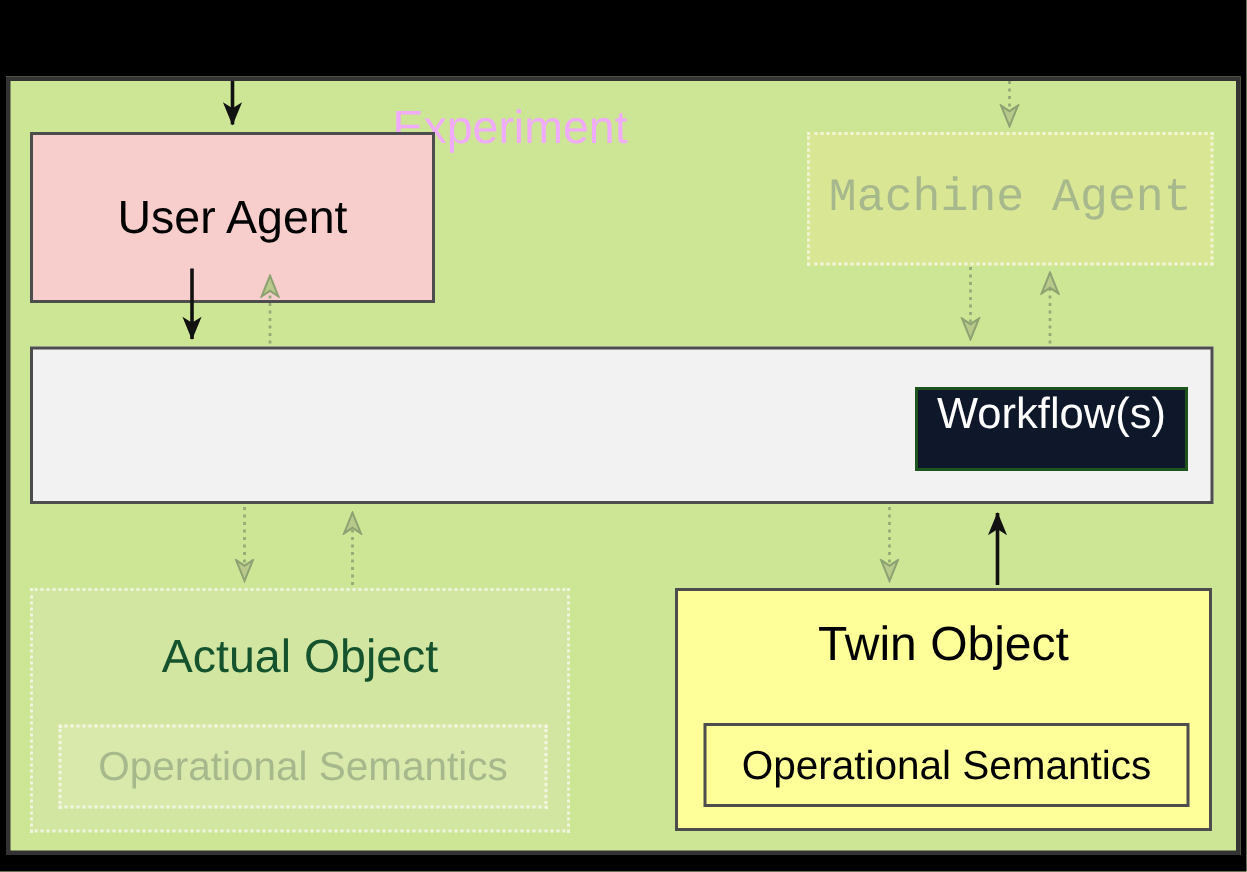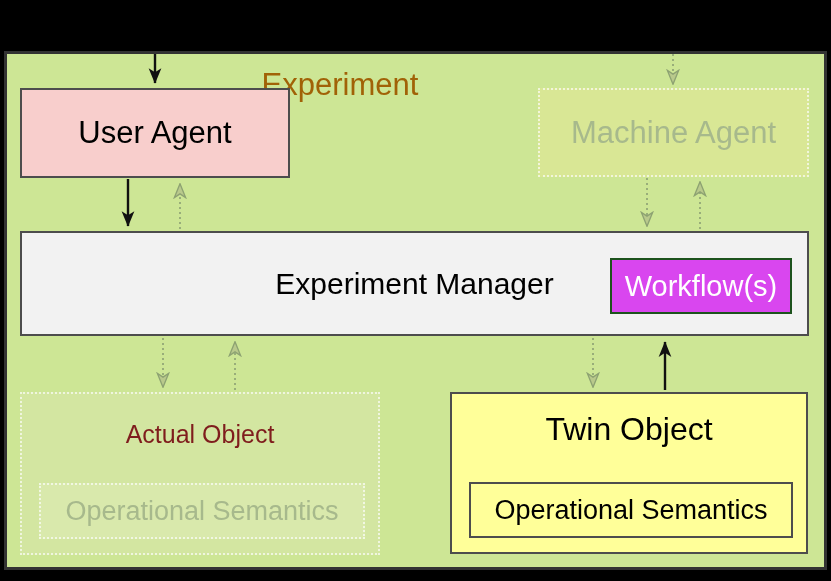--- a/index.html
+++ b/index.html
@@ -10,51 +10,51 @@
   .frame{
     position:absolute;left:4px;top:51px;width:823px;height:519px;
     background:#cde695;border:3px solid #333;box-sizing:border-box;
   }
   .node{
     position:absolute;box-sizing:border-box;display:flex;
     align-items:center;justify-content:center;text-align:center;
   }
   .experiment-title{
     position:absolute;left:4px;top:67px;width:672px;text-align:center;
-    font-size:31px;color:#a16207;
+    font-size:31px;color:#f0abfc;
   }
   .user-agent{
-    left:20px;top:88px;width:270px;height:90px;
+    left:20px;top:88px;width:270px;height:114px;
     background:#f8cecc;border:2px solid #4d4d4d;font-size:31px;color:#000;
   }
   .machine-agent{
     left:538px;top:88px;width:271px;height:89px;
     background:#d9e795;border:2px dotted rgba(255,255,255,0.65);
-    font-size:31px;color:#a7b98c;
+    font-size:31px;color:#a7b98c;font-family:Liberation Mono, monospace;
   }
   .manager{
     left:20px;top:231px;width:789px;height:105px;
     background:#f2f2f2;border:2px solid #4d4d4d;
   }
   .manager-text{
     font-size:30px;line-height:38px;color:#000;text-align:center;
   }
   .workflow{
     position:absolute;left:588px;top:25px;width:182px;height:56px;
-    background:#d946ef;border:2px solid #1d531d;box-sizing:border-box;
-    display:flex;align-items:center;justify-content:center;
+    background:#0f172a;border:2px solid #1d531d;box-sizing:border-box;
+    display:flex;align-items:flex-start;justify-content:center;
     font-size:29px;color:#ffffff;
   }
   .actual-object{
     left:20px;top:392px;width:360px;height:163px;
     background:#d3e6a1;border:2px dotted rgba(255,255,255,0.65);
     display:block;
   }
   .actual-object .obj-label{
-    margin-top:26px;text-align:center;font-size:25px;color:#7f1d1d;
+    margin-top:26px;text-align:center;font-size:31px;color:#14532d;
   }
   .os-faded{
     position:absolute;left:17px;top:89px;width:326px;height:56px;
     background:#d9e9ac;border:2px dotted rgba(255,255,255,0.65);
     box-sizing:border-box;display:flex;align-items:center;justify-content:center;
     font-size:27px;color:#a7b98c;
   }
   .twin-object{
     left:450px;top:392px;width:358px;height:162px;
     background:#ffff99;border:2px solid #4d4d4d;display:block;
@@ -80,21 +80,20 @@
 <div class="node user-agent">
   <span>User Agent</span>
 </div>
 
 <div class="node machine-agent">
   <span>Machine Agent</span>
 </div>
 
 <div class="node manager">
   <div class="manager-text">
-    <div>Experiment Manager</div>
   </div>
   <div class="workflow">
     <span>Workflow(s)</span>
   </div>
 </div>
 
 <div class="node actual-object">
   <div class="obj-label">Actual Object</div>
   <div class="os-faded">
     <span>Operational Semantics</span>

